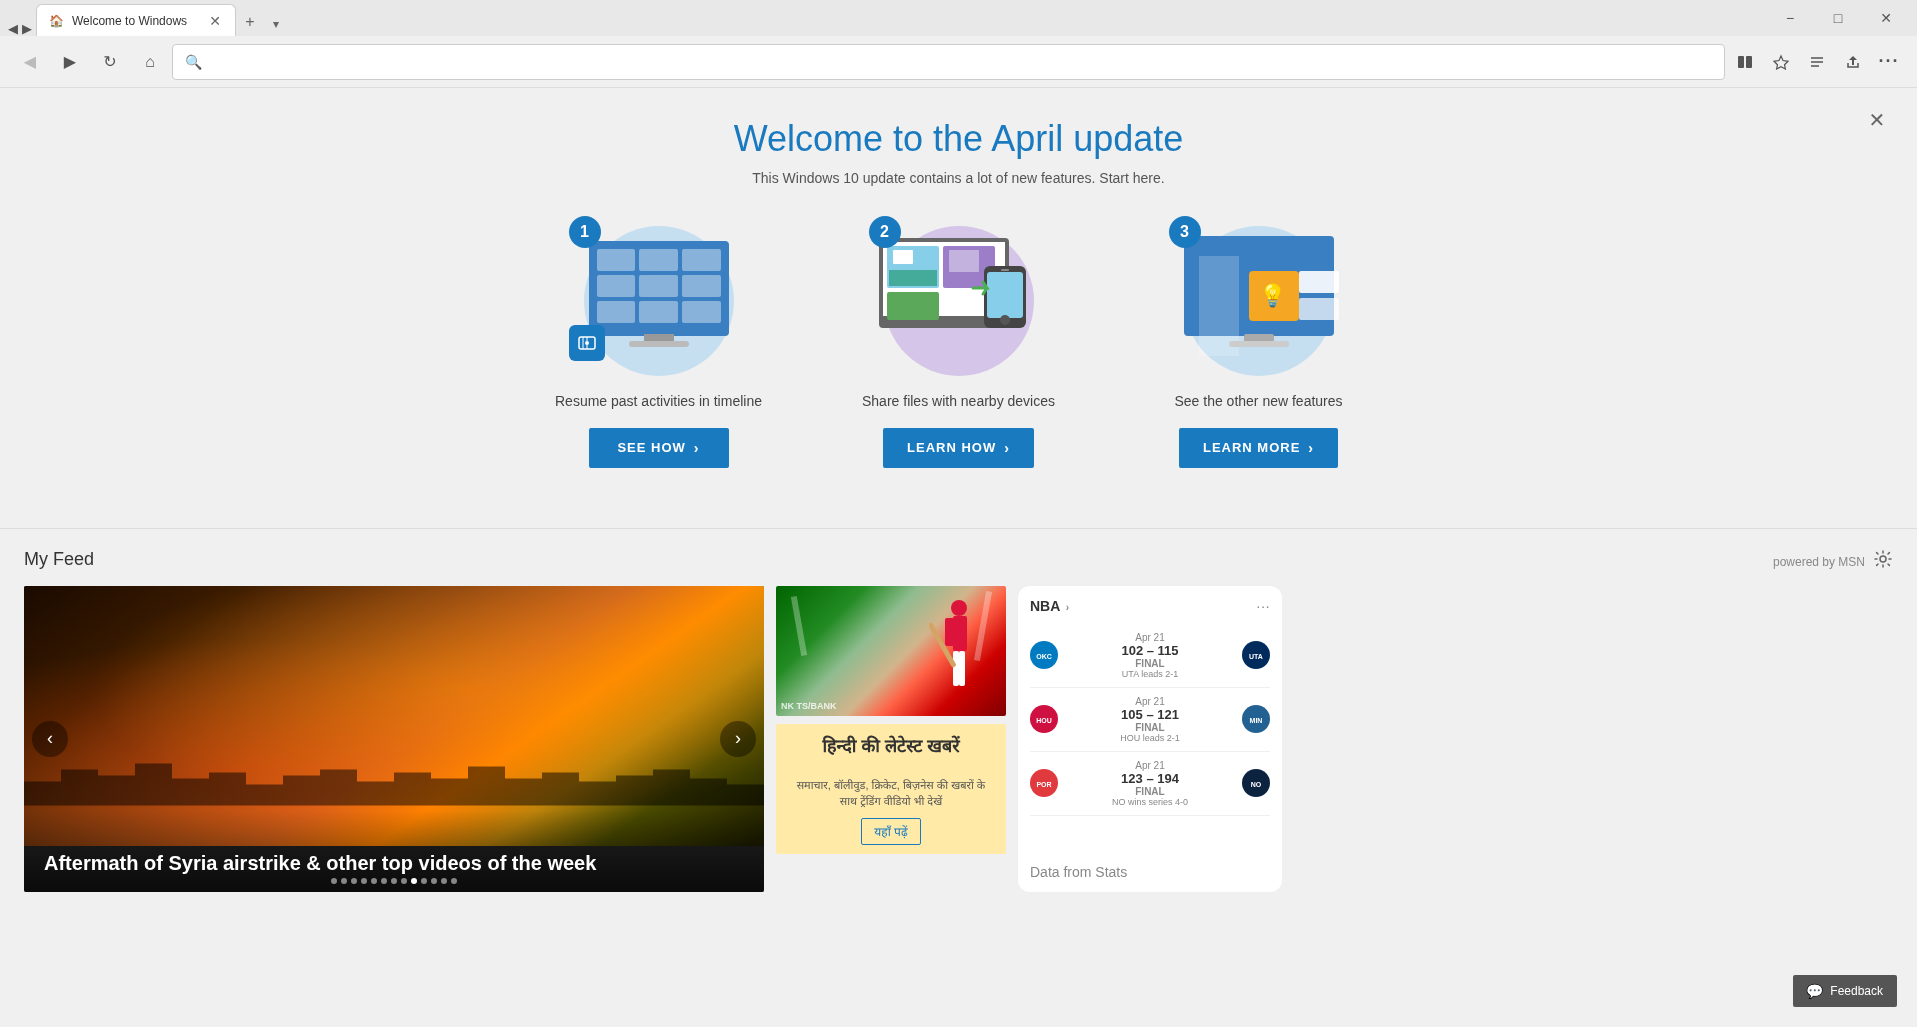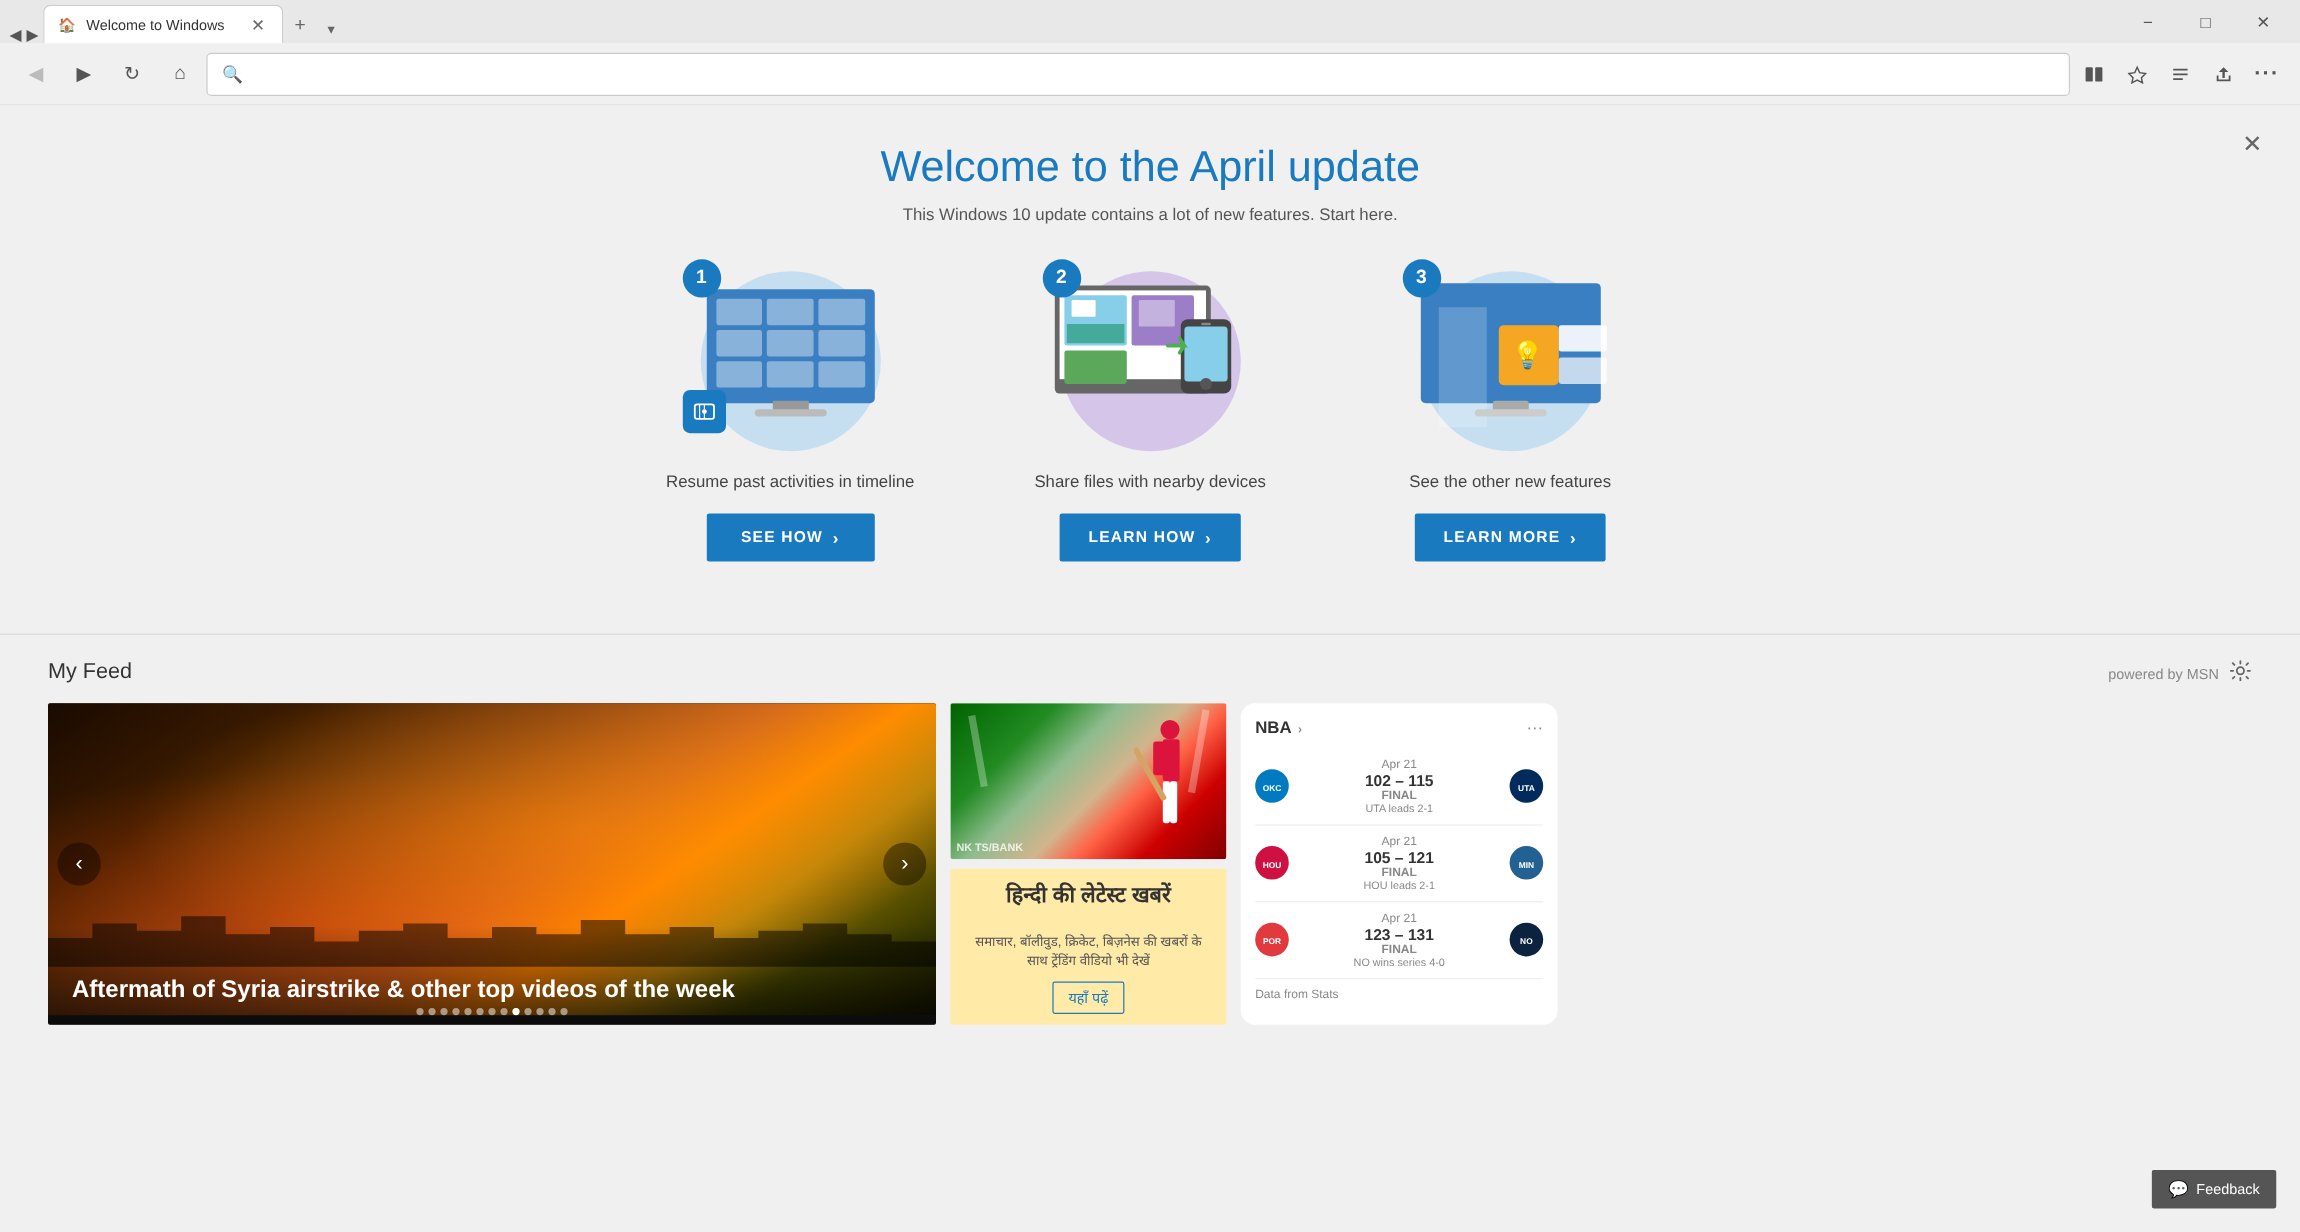--- a/index.html
+++ b/index.html
@@ -59,21 +59,21 @@
     .illus-3-sidebar { width: 40px; height: 100px; background: rgba(255,255,255,0.2); position: absolute; top: 20px; left: 15px; }
     .illus-3-stand { width: 30px; height: 8px; background: #aaa; border-radius: 2px; position: absolute; top: 118px; left: 75px; }
     .illus-3-base { width: 60px; height: 6px; background: #ccc; border-radius: 3px; position: absolute; top: 125px; left: 60px; }
     .lightbulb { font-size: 22px; }
 
     .feature-desc { font-size: 14px; color: #444; text-align: center; margin-bottom: 16px; line-height: 1.4; }
     .feature-btn { background: #1a7abf; color: #fff; border: none; padding: 12px 24px; font-size: 13px; font-weight: 600; letter-spacing: 1px; cursor: pointer; display: flex; align-items: center; gap: 8px; border-radius: 2px; min-width: 140px; justify-content: center; }
     .feature-btn-arrow { font-size: 14px; }
 
     
-    .feed-section { padding: 20px 40px; background: #f0f0f0; }
+    .feed-section { padding: 20px 24px; background: #f0f0f0; }
     .feed-header { display: flex; align-items: center; justify-content: space-between; margin-bottom: 16px; }
     .feed-title { font-size: 18px; color: #333; font-weight: 400; }
     .feed-powered { display: flex; align-items: flex-end; gap: 8px; font-size: 12px; color: #888; }
     .feed-settings-icon { width: 20px; height: 20px; display: flex; align-items: center; justify-content: center; cursor: pointer; color: #666; }
 
     .feed-grid { display: flex; gap: 12px; }
 
     
     .main-news-card { flex: 1; position: relative; background: #222; border-radius: 2px; overflow: hidden; min-height: 250px; max-width: 740px; }
     .news-overlay { position: absolute; bottom: 0; left: 0; right: 0; background: linear-gradient(transparent, rgba(0,0,0,0.7)); padding: 40px 20px 16px; }
@@ -98,21 +98,21 @@
     .nba-title { font-size: 14px; font-weight: 600; color: #333; cursor: pointer; }
     .nba-more { color: #888; font-size: 14px; cursor: pointer; }
     .nba-game { display: flex; align-items: center; gap: 6px; padding: 8px 0; border-bottom: 1px solid #eee; }
     .nba-game:last-child { border-bottom: none; }
     .team-logo { width: 28px; height: 28px; border-radius: 50%; display: flex; align-items: center; justify-content: center; font-size: 8px; font-weight: bold; color: #fff; flex-shrink: 0; }
     .game-info { flex: 1; text-align: center; }
     .game-date { font-size: 10px; color: #888; }
     .game-score { font-size: 13px; font-weight: 700; color: #333; }
     .game-status { font-size: 10px; color: #888; font-weight: 600; }
     .game-series { font-size: 9px; color: #888; }
-    .data-source { font-size: 10px; color: #888; padding-top: 8px; }
+    .data-source { font-size: 14px; color: #888; padding-top: 8px; margin-top: 40px; }
 
     
     .okc-logo { background: #007ac1; }
     
     .utah-logo { background: #002b5c; }
     
     .hou-logo { background: #ce1141; }
     
     .min-logo { background: #236192; }
     
@@ -441,21 +441,21 @@
         <div class="nba-game">
           <div class="team-logo por-logo">
             <svg width="24" height="24" viewBox="0 0 24 24">
                 <circle cx="12" cy="12" r="11" fill="#e03a3e"></circle>
                 <text x="12" y="16" text-anchor="middle" font-size="7" font-weight="bold" fill="#fff">POR</text>
               </svg>
           </div>
           <div class="game-info">
             <div class="game-date">Apr 21</div>
             <div class="game-score">
-              <span>123</span> – <span>131</span>
+              <span>123</span> – <span>194</span>
             </div>
             <div class="game-status">FINAL</div>
             <div class="game-series">NO wins series 4-0</div>
           </div>
           <div class="team-logo no-logo">
             <svg width="24" height="24" viewBox="0 0 24 24">
                 <circle cx="12" cy="12" r="11" fill="#0c2340"></circle>
                 <text x="12" y="16" text-anchor="middle" font-size="7" font-weight="bold" fill="#fff">NO</text>
               </svg>
           </div>

